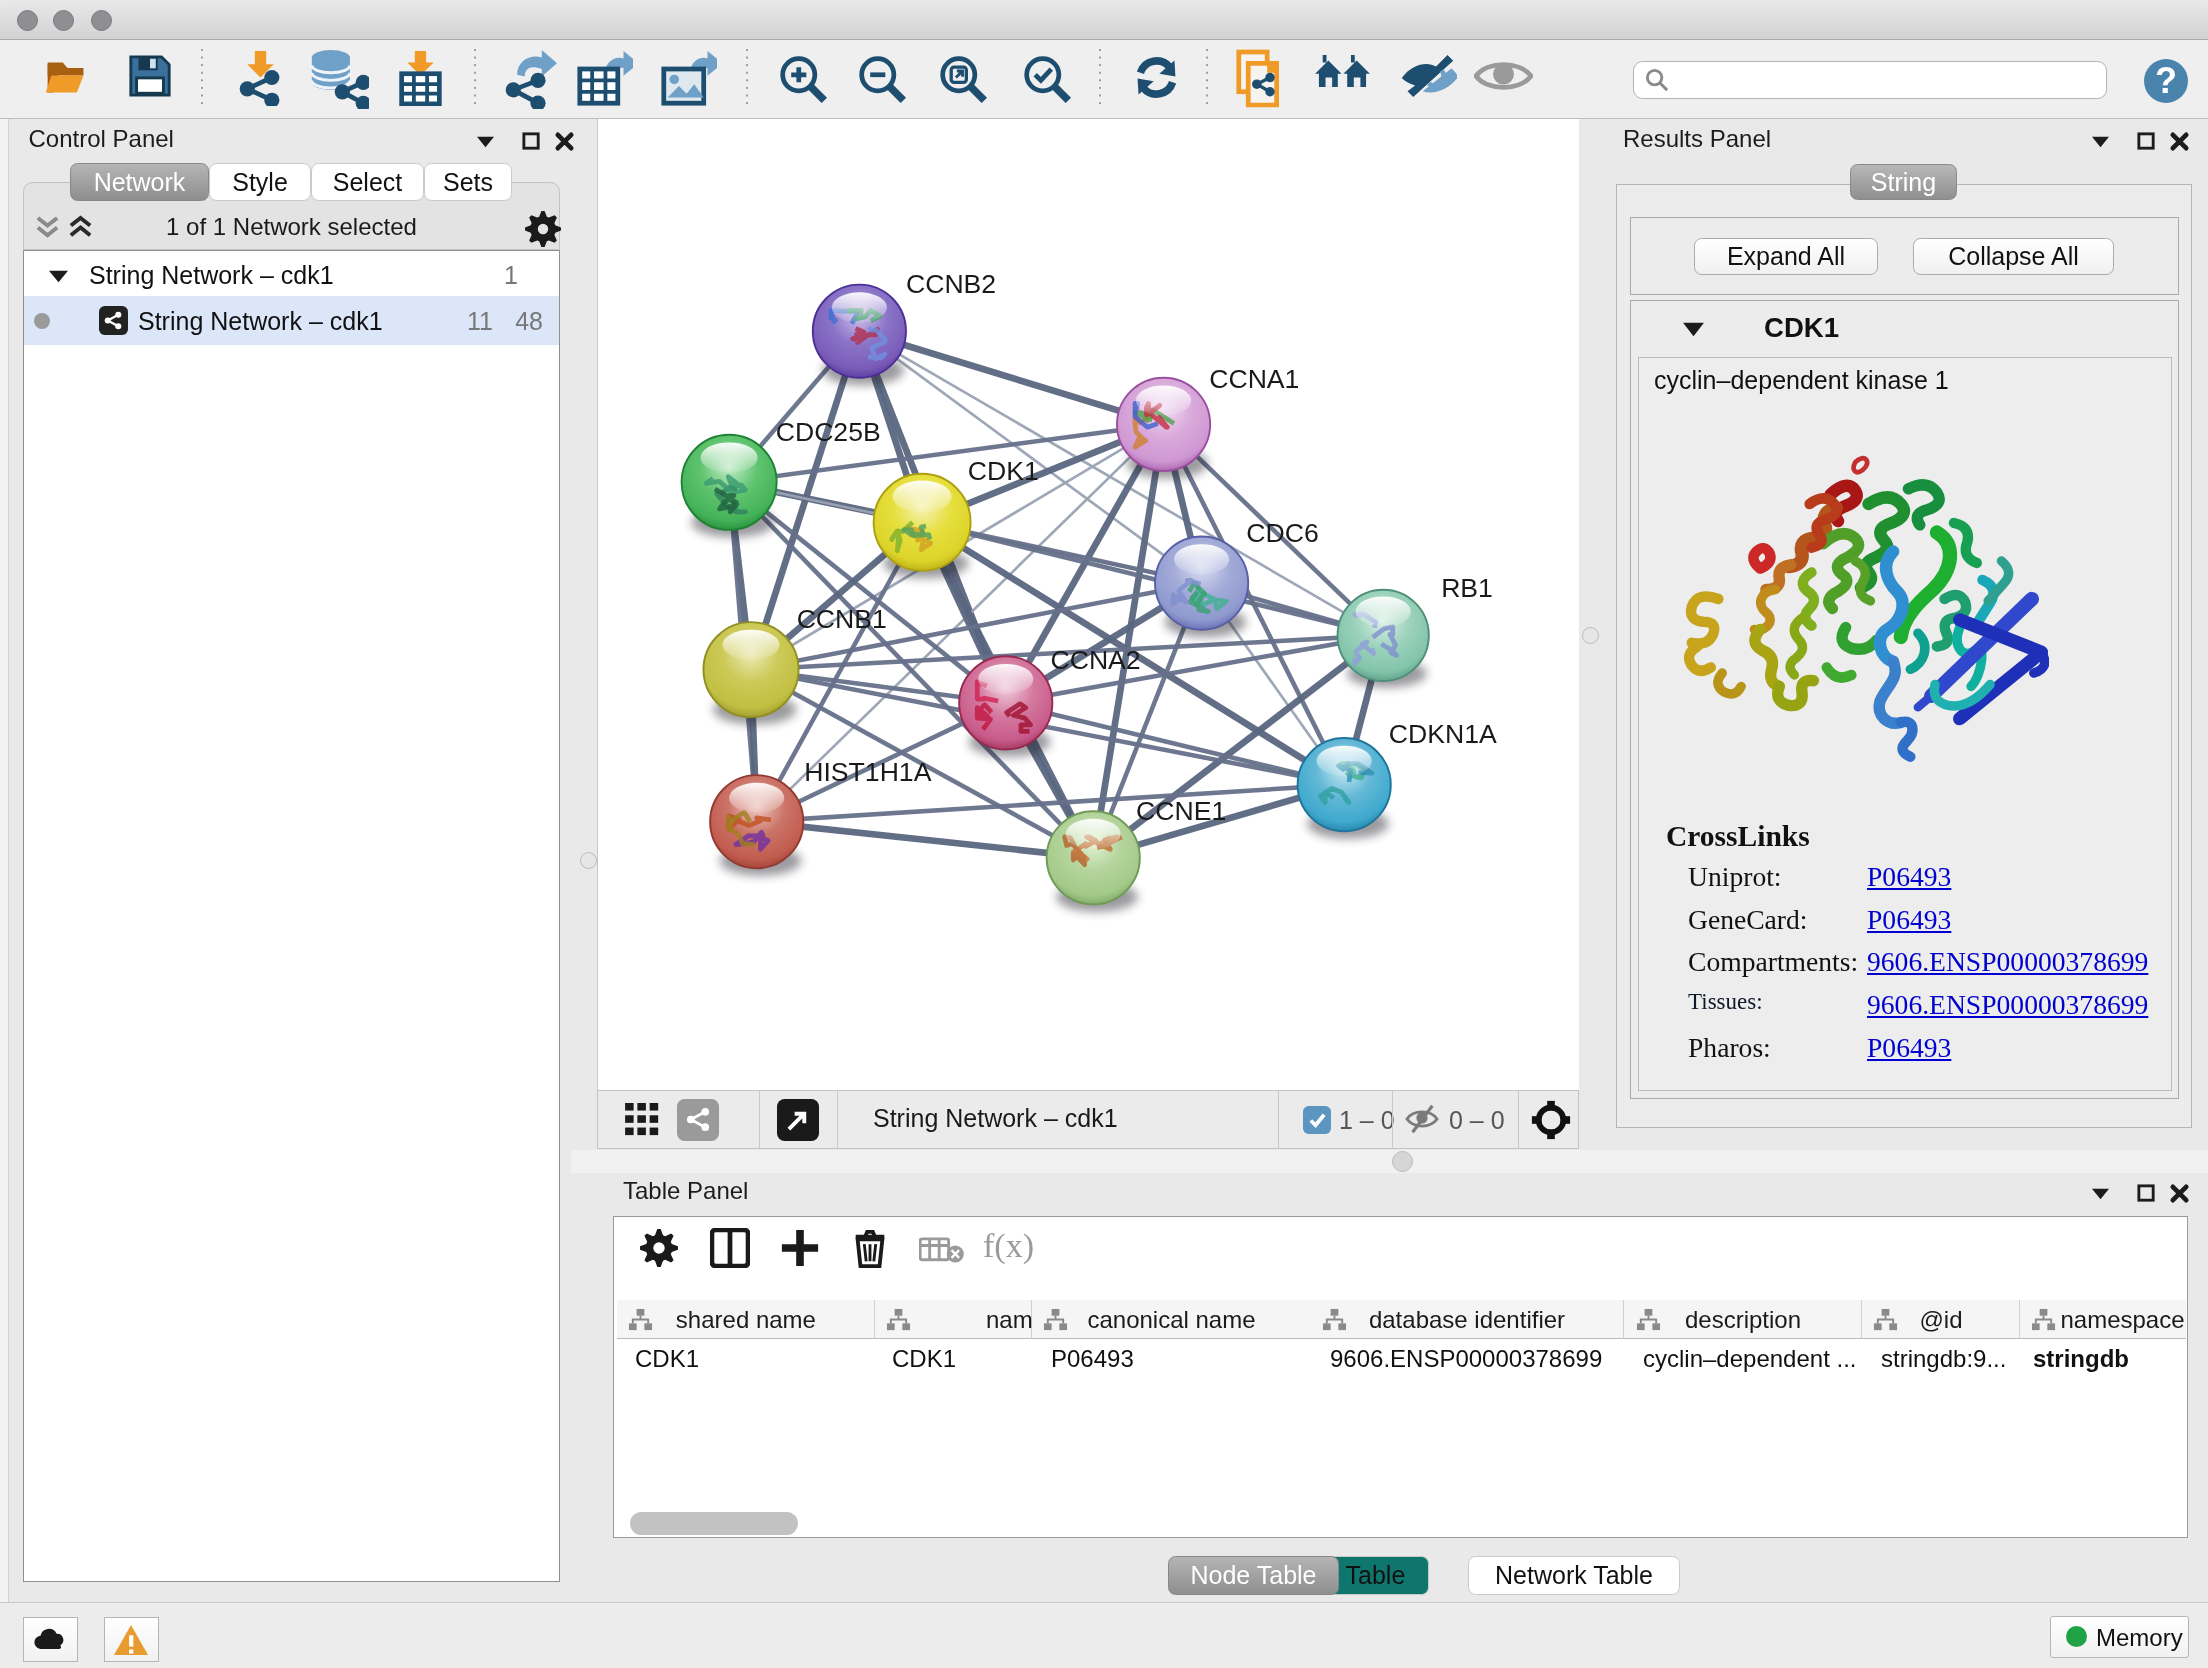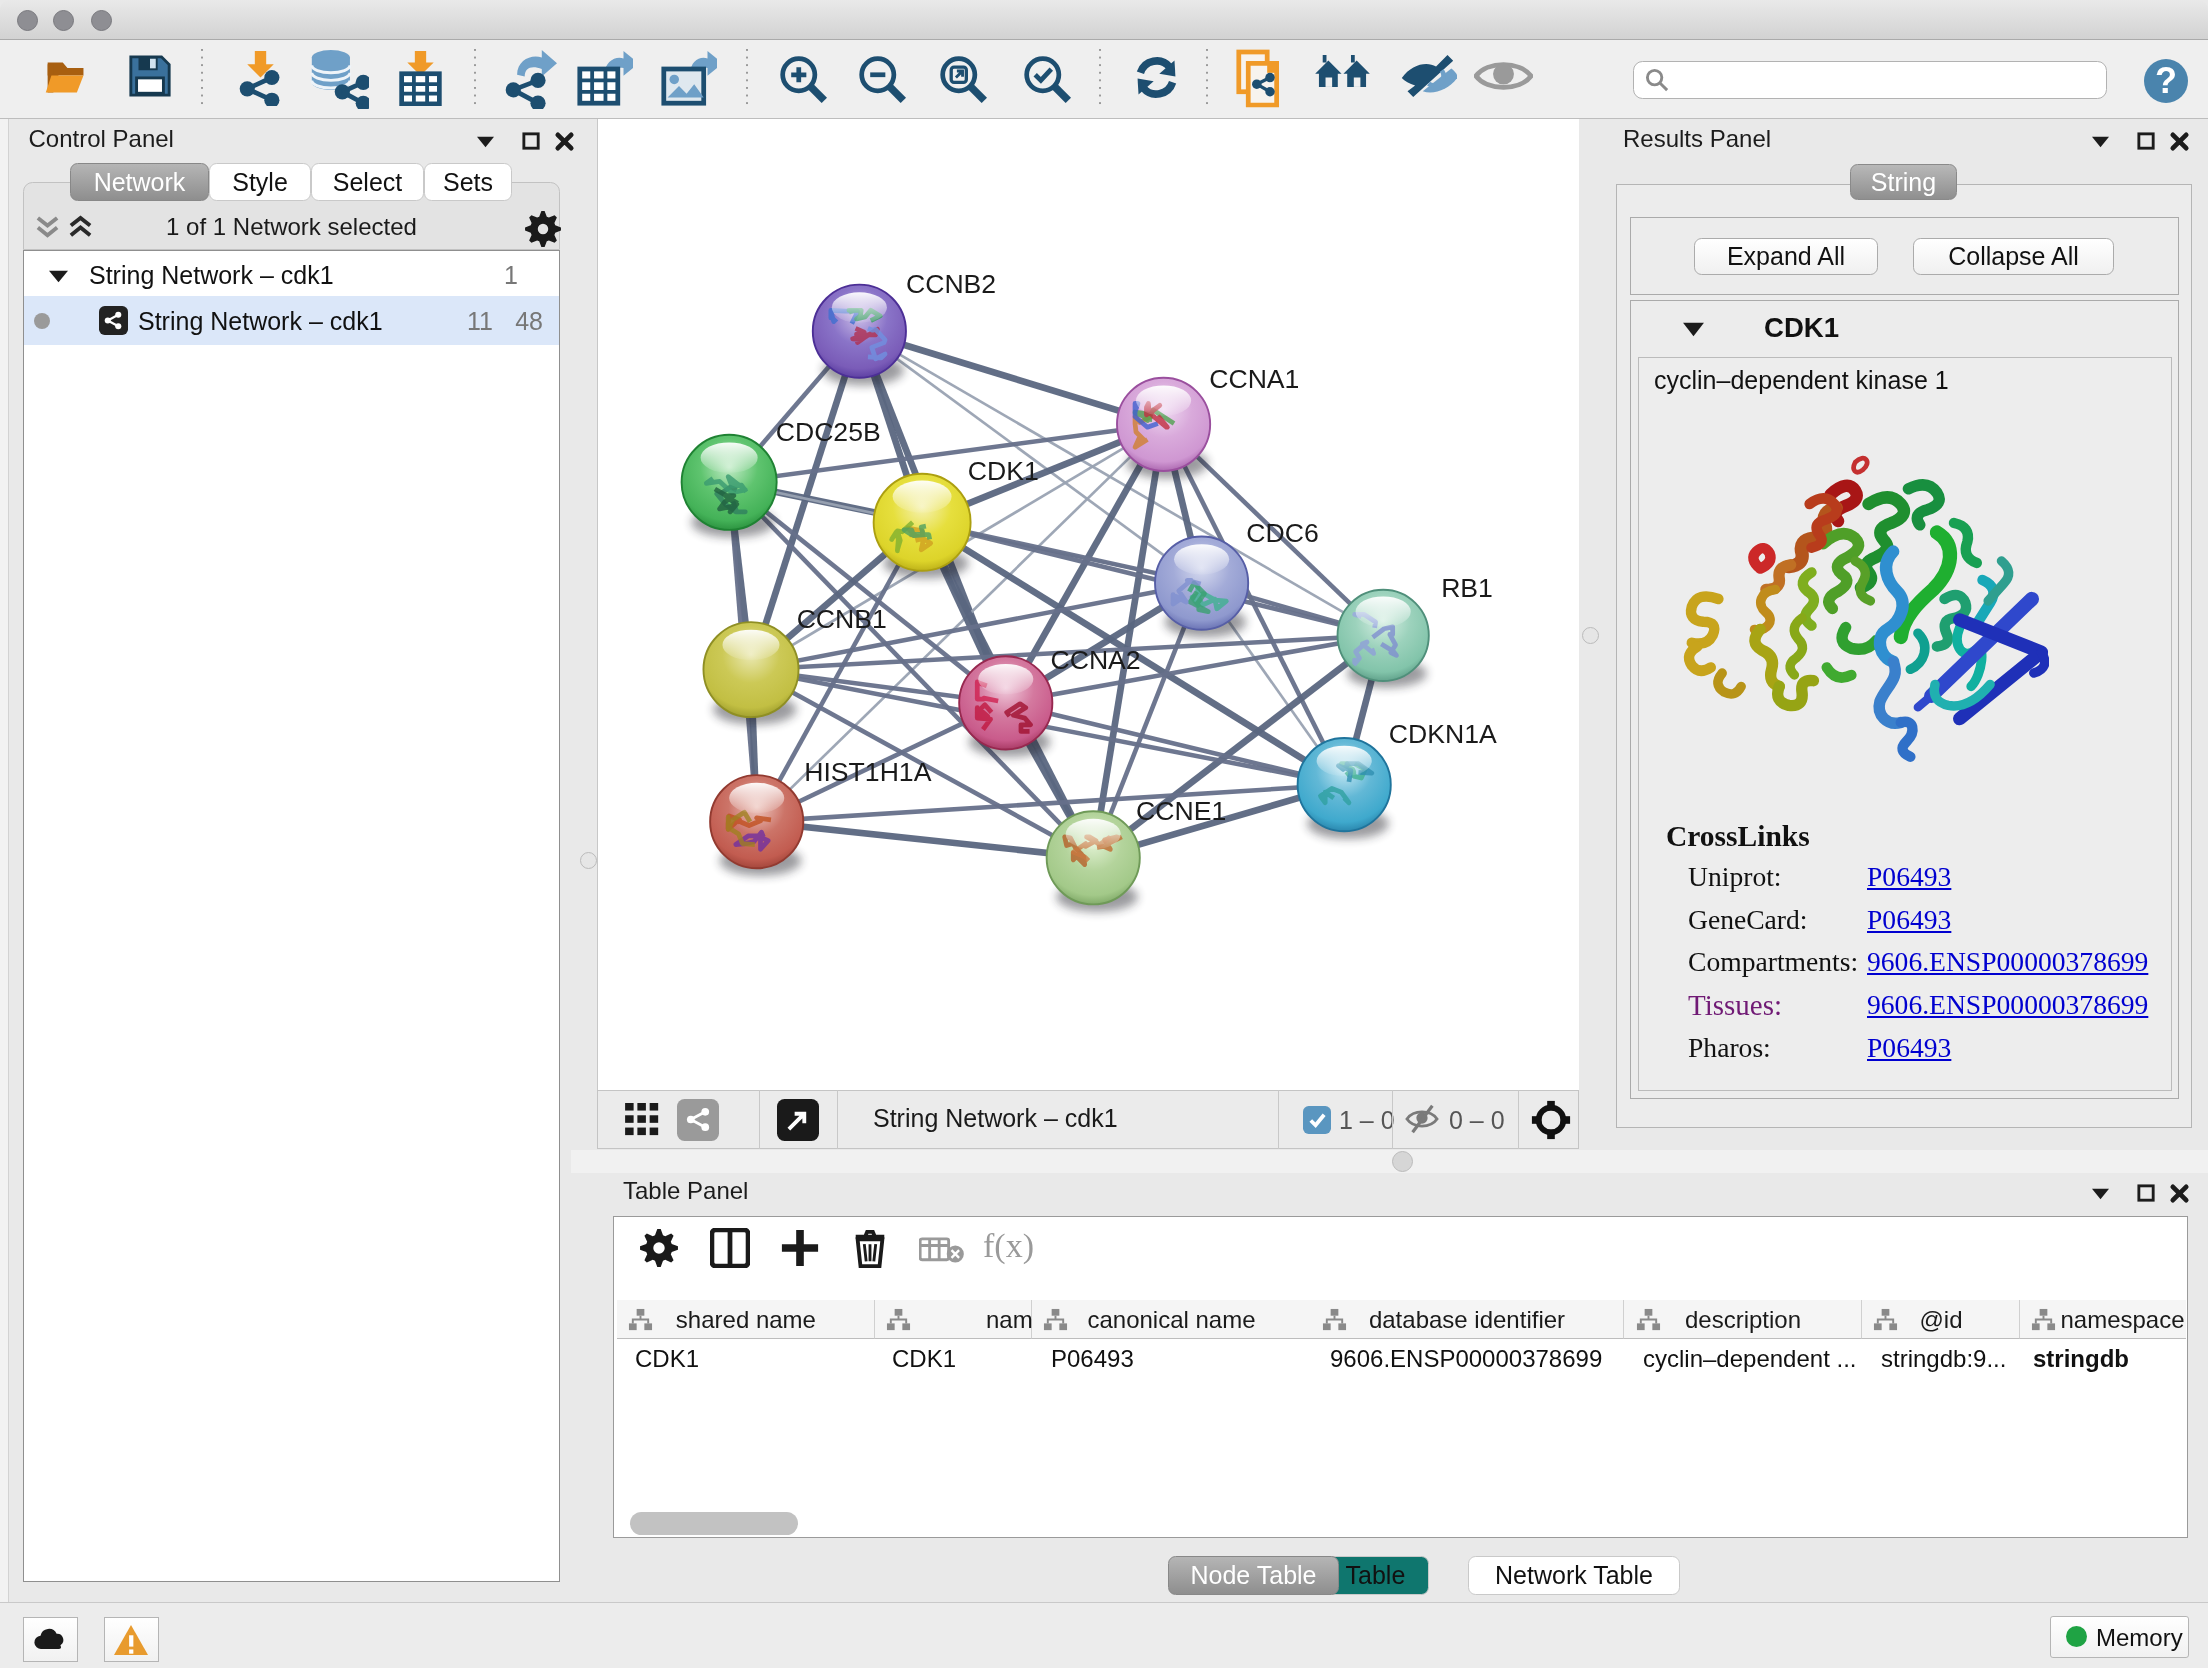--- a/index.html
+++ b/index.html
@@ -559,21 +559,21 @@
 </g>
 </svg>
 <div class="abs" style="left:1666px;top:820px;font-family:'Liberation Serif',serif;font-size:29.5px;font-weight:bold;color:#111;">CrossLinks</div>
 
 <div class="abs" style="left:1688px;top:861px;font-family:'Liberation Serif',serif;font-size:27.6px;color:#111;">Uniprot:</div>
 <div class="abs" style="left:1867px;top:861px;font-family:'Liberation Serif',serif;font-size:27.6px;color:#0000d0;text-decoration:underline;">P06493</div>
 <div class="abs" style="left:1688px;top:904px;font-family:'Liberation Serif',serif;font-size:27.6px;color:#111;">GeneCard:</div>
 <div class="abs" style="left:1867px;top:904px;font-family:'Liberation Serif',serif;font-size:27.6px;color:#0000d0;text-decoration:underline;">P06493</div>
 <div class="abs" style="left:1688px;top:946px;font-family:'Liberation Serif',serif;font-size:27.6px;color:#111;">Compartments:</div>
 <div class="abs" style="left:1867px;top:946px;font-family:'Liberation Serif',serif;font-size:27.6px;color:#0000d0;text-decoration:underline;">9606.ENSP00000378699</div>
-<div class="abs" style="left:1688px;top:989px;font-family:'Liberation Serif',serif;font-size:29px;color:#701a75;">Tissues:</div>
+<div class="abs" style="left:1688px;top:989px;font-family:'Liberation Serif',serif;font-size:23px;color:#0f172a;">Tissues:</div>
 <div class="abs" style="left:1867px;top:989px;font-family:'Liberation Serif',serif;font-size:27.6px;color:#0000d0;text-decoration:underline;">9606.ENSP00000378699</div>
 <div class="abs" style="left:1688px;top:1032px;font-family:'Liberation Serif',serif;font-size:27.6px;color:#111;">Pharos:</div>
 <div class="abs" style="left:1867px;top:1032px;font-family:'Liberation Serif',serif;font-size:27.6px;color:#0000d0;text-decoration:underline;">P06493</div>
 
 <div class="panel-title abs" style="left:623px;top:1177px;">Table Panel</div>
 <svg style="position:absolute;left:2089px;top:1185px" width="23" height="17" viewBox="0 0 24 18">
     <path d="M3 4 L21 4 L12 15 z" fill="#1c1c1c"></path>
   </svg>
 <svg style="position:absolute;left:2136px;top:1183px" width="21" height="21" viewBox="0 0 22 22">
     <rect x="3" y="3" width="15" height="15" fill="none" stroke="#1c1c1c" stroke-width="3"></rect>

